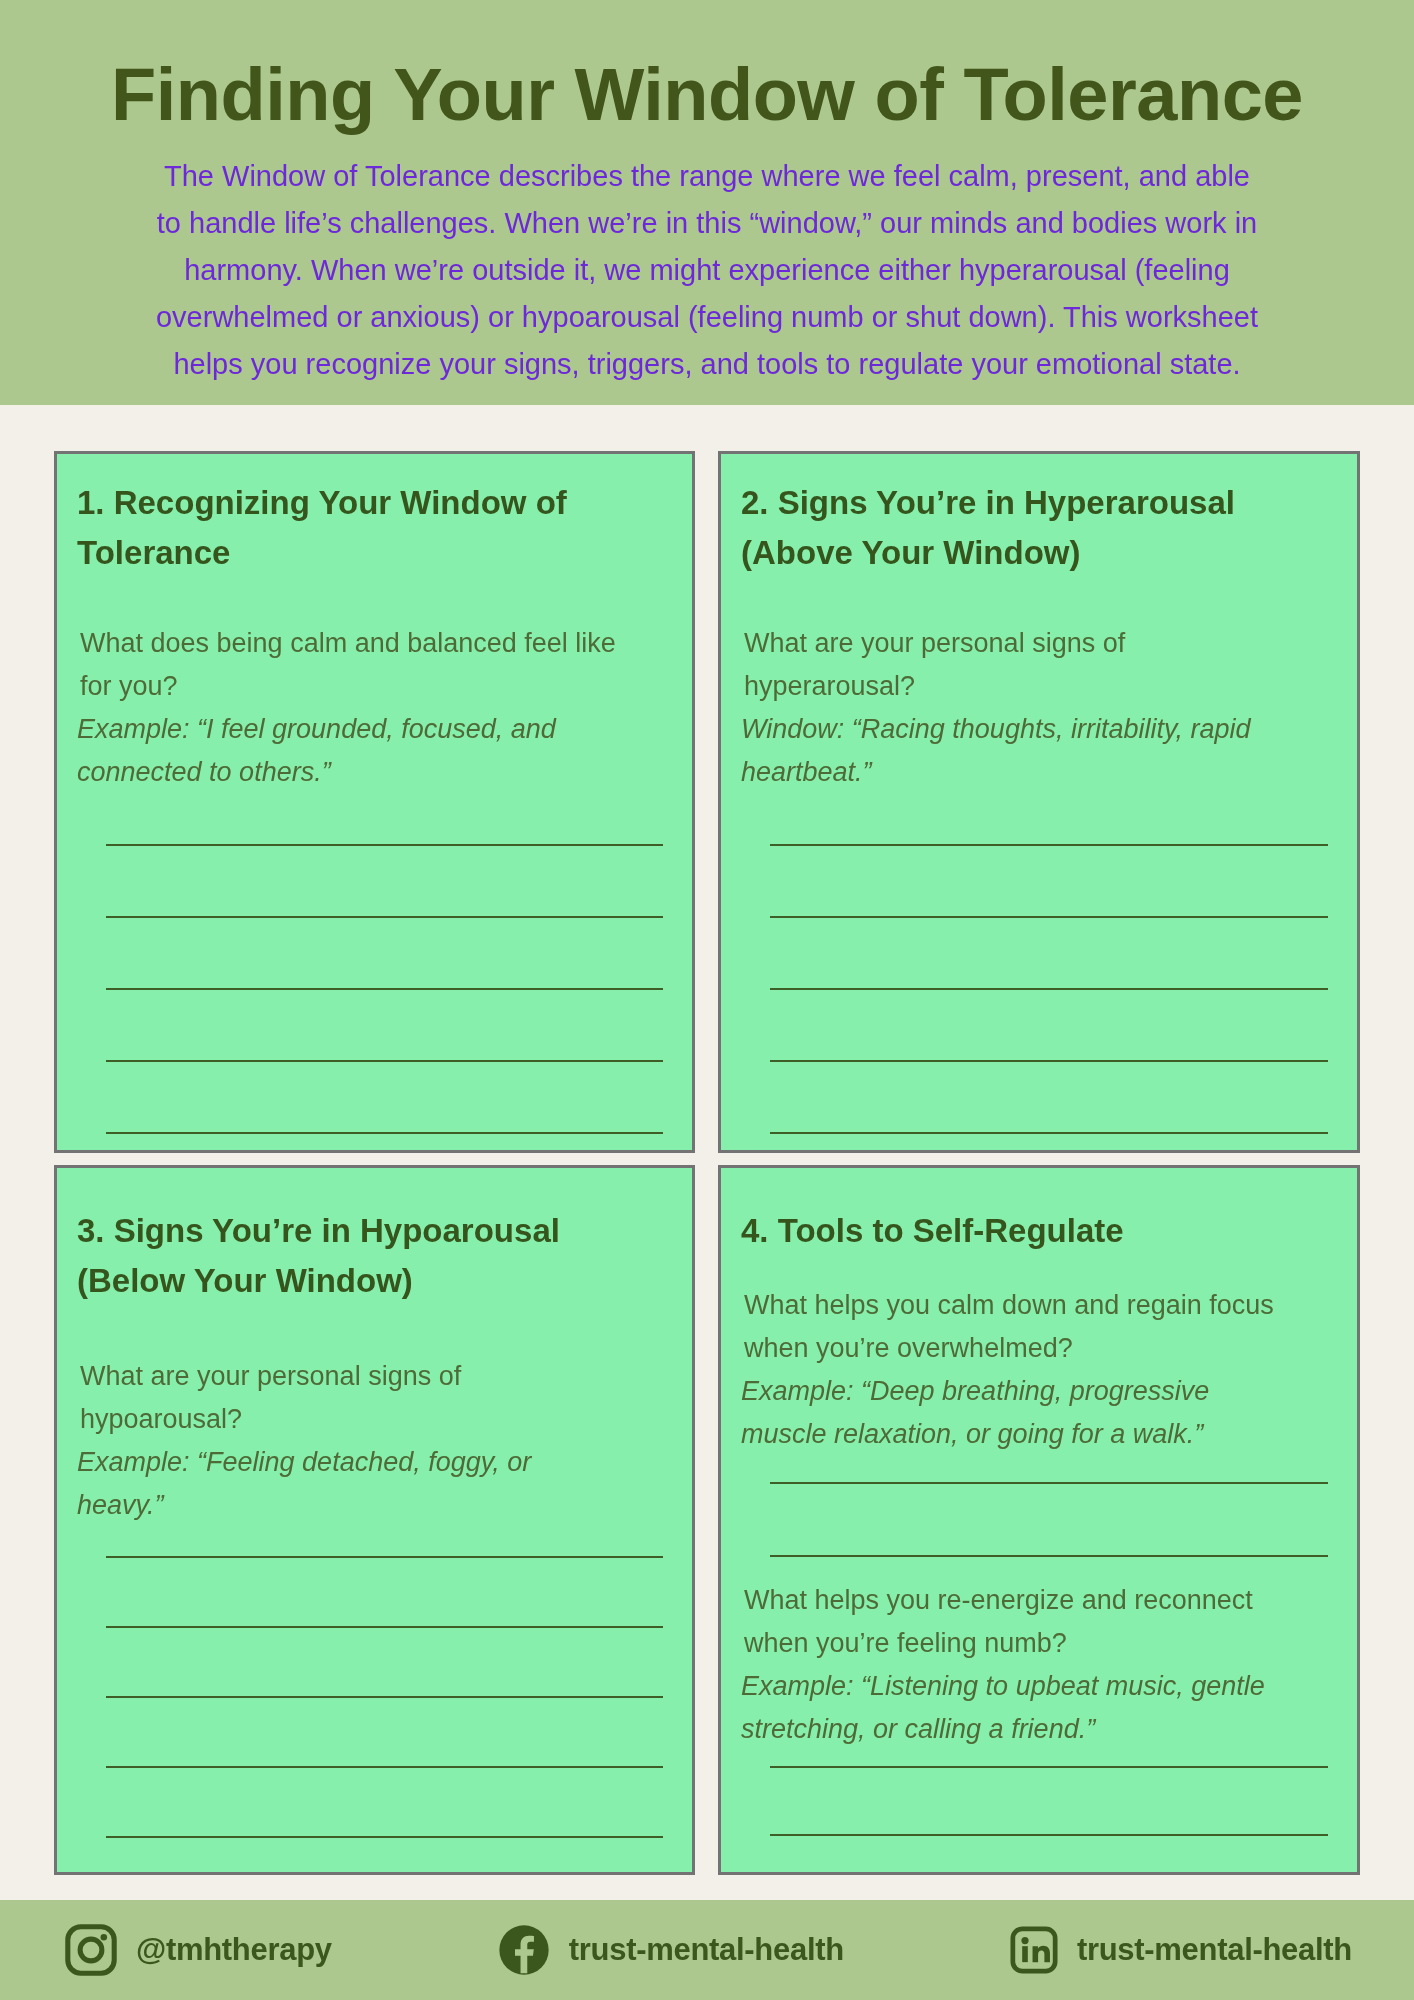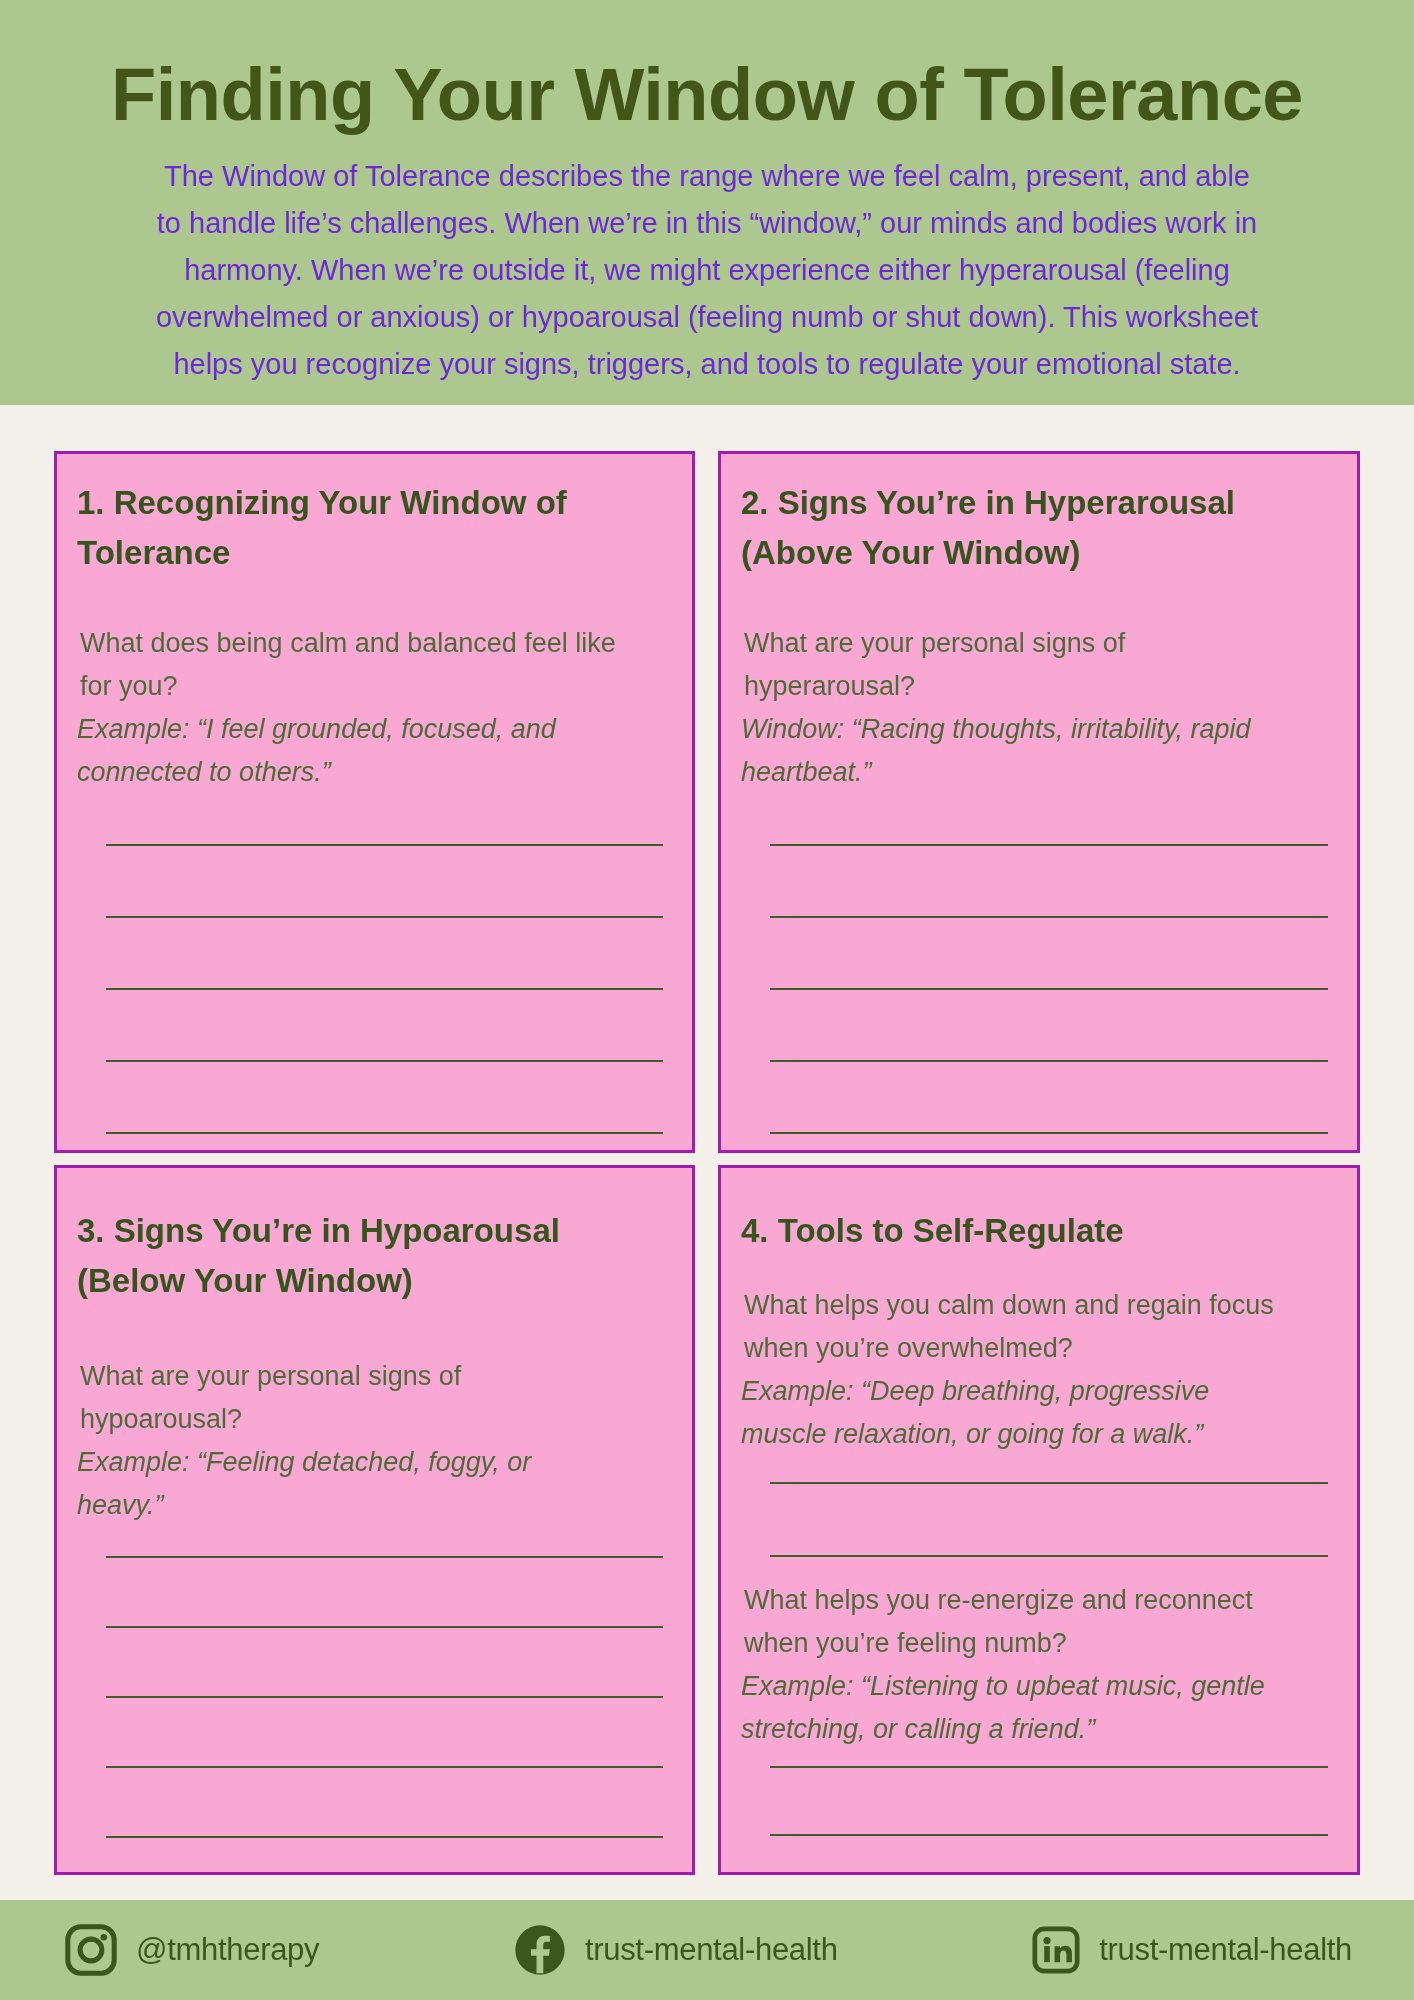--- a/index.html
+++ b/index.html
@@ -26,21 +26,21 @@
     white-space:pre-line;
   }
 
   
   .grid{
     display:grid;grid-template-columns:641px 642px;
     column-gap:23px;row-gap:12px;
     margin:46px 54px 0 54px;
   }
   .box{
-    background:#f9a8d4;border:3px solid #a21caf;
+    background:#86efac;border:3px solid #737373;
     box-sizing:border-box;padding:0 17px;
     overflow:hidden;
   }
   .row1{height:702px;}
   .row2{height:710px;}
   .box-title{
     margin:24px 0 0 3px;font-size:33px;line-height:50px;
     font-weight:bold;color:#35551d;white-space:pre-line;
   }
   .row2 .box-title{margin-top:38px;}
@@ -67,21 +67,21 @@
   .s3 .p1 .write-line:first-child{height:15px;}
 
   
   .footer{
     margin-top:25px;height:100px;background:#adc88e;
     box-sizing:border-box;padding:0 62px;
     display:flex;align-items:center;justify-content:space-between;
   }
   .social{
     display:flex;align-items:center;gap:16px;
-    color:#3c571d;font-weight:normal;font-size:31px;letter-spacing:-0.3px;
+    color:#3c571d;font-weight:bold;font-size:31px;letter-spacing:-0.3px;
   }
   .social .icon{display:flex;align-items:center;}
 </style>
 </head>
 <body>
 
 <div class="page">
 
   <div class="header">
     <h1 class="title">Finding Your Window of Tolerance</h1>

